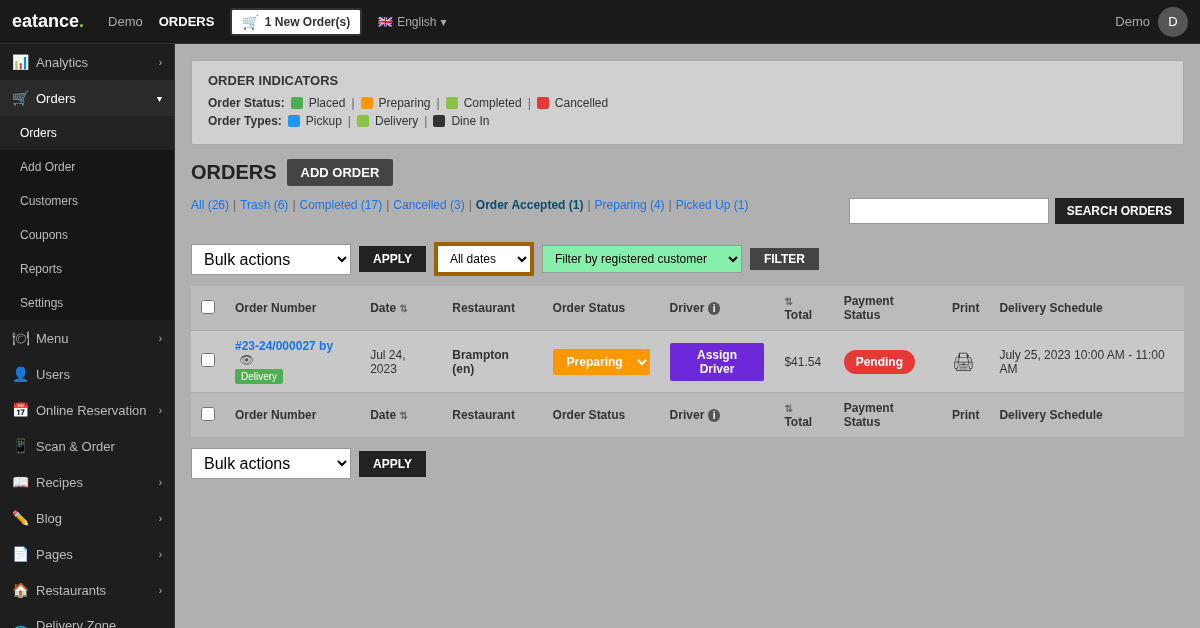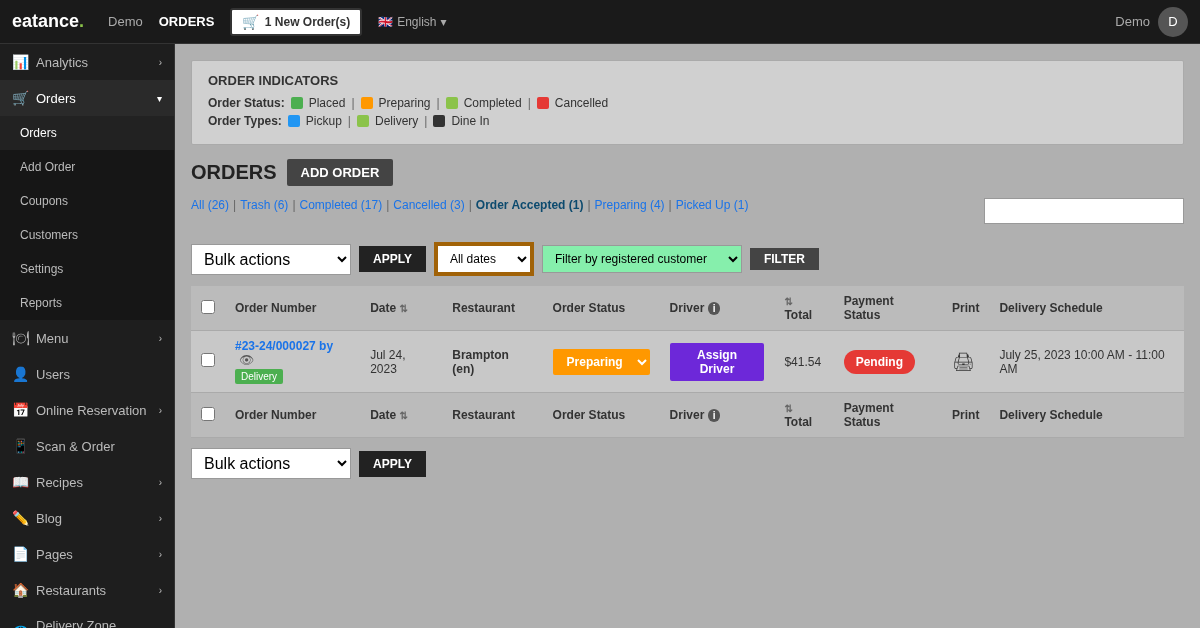--- a/index.html
+++ b/index.html
@@ -120,30 +120,30 @@
       <span class="arrow">▾</span>
     </div>
     <div class="sidebar-sub">
       <div class="sidebar-item active-sub">
         <span>Orders</span>
       </div>
       <div class="sidebar-item">
         <span>Add Order</span>
       </div>
       <div class="sidebar-item">
+        <span>Customers</span>
+      </div>
+      <div class="sidebar-item">
         <span>Coupons</span>
       </div>
       <div class="sidebar-item">
-        <span>Customers</span>
+        <span>Reports</span>
       </div>
       <div class="sidebar-item">
         <span>Settings</span>
-      </div>
-      <div class="sidebar-item">
-        <span>Reports</span>
       </div>
     </div>
     <div class="sidebar-item">
       <span class="icon">🍽</span>
       <span>Menu</span>
       <span class="arrow">›</span>
     </div>
     <div class="sidebar-item">
       <span class="icon">👤</span>
       <span>Users</span>
@@ -232,20 +232,21 @@
         <span class="filter-tab">Cancelled (3)</span>
         <span class="filter-sep">|</span>
         <span class="filter-tab bold"><strong>Order Accepted (1)</strong></span>
         <span class="filter-sep">|</span>
         <span class="filter-tab">Preparing (4)</span>
         <span class="filter-sep">|</span>
         <span class="filter-tab">Picked Up (1)</span>
       </div>
       <div class="search-bar">
         <input type="text" class="search-input" style="">
+        <button class="search-btn">SEARCH ORDERS</button>
       </div>
     </div>
 
     <div class="bulk-filter-row">
       <select class="select-dropdown">
         <option>Bulk actions</option>
       </select>
       <button class="apply-btn">APPLY</button>
       <select class="dates-dropdown">
         <option>All dates</option>

